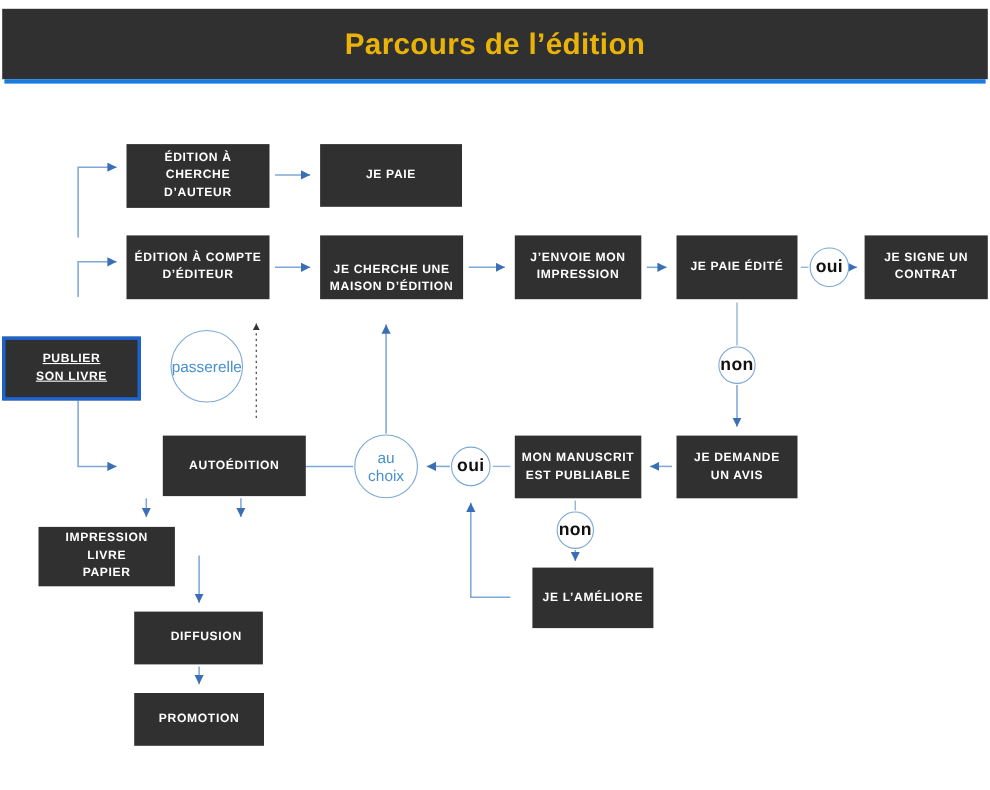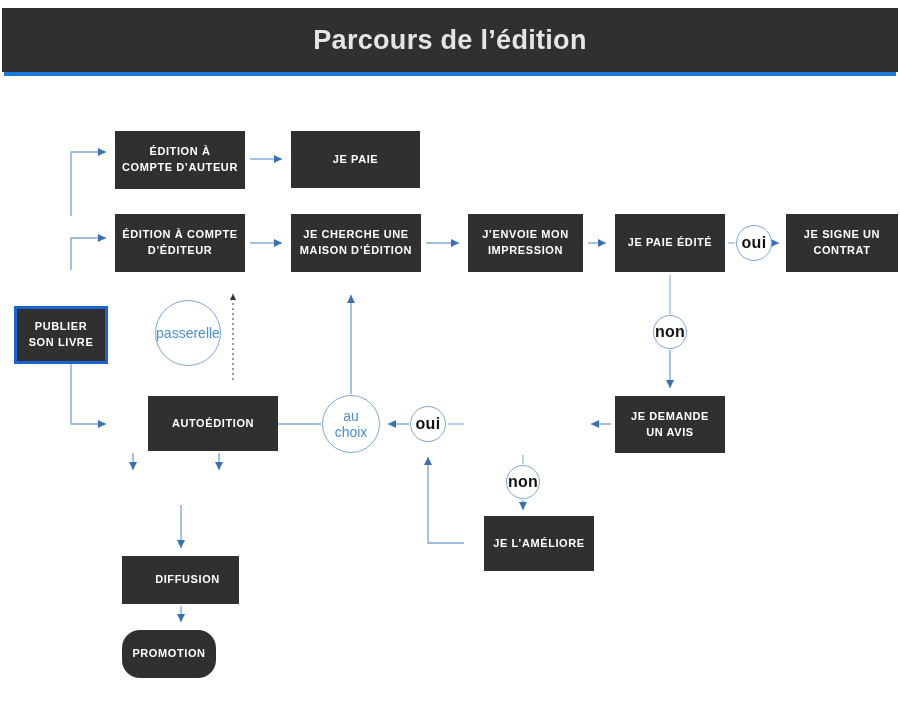--- a/index.html
+++ b/index.html
@@ -21,21 +21,21 @@
     left: 2px;
     top: 8px;
     width: 896px;
     height: 64px;
     background: #303030;
     display: flex;
     align-items: center;
     justify-content: center;
   }
   #header-title {
-    color: #e5e5e5;
+    color: #eab308;
     font-size: 27px;
     font-weight: bold;
     letter-spacing: 0.3px;
     white-space: nowrap;
   }
   #header-rule {
     position: absolute;
     left: 4px;
     top: 72px;
     width: 892px;
@@ -238,77 +238,85 @@
       <path class="conn" d="M181,606 L181,622" marker-end="url(#ah)"></path>
     </g>
 
     <g>
       <path class="conn-dotted" d="M233,380 L233,294" marker-end="url(#ahd)"></path>
     </g>
   </svg>
 
   <div class="node" style="left:115px;top:131px;width:130px;height:58px;">
     <span style="white-space:pre-line;">ÉDITION À
-COMPTE D’AUTEUR</span>
+CHERCHE D’AUTEUR</span>
   </div>
 
   <div class="node" style="left:115px;top:214px;width:130px;height:58px;">
     <span style="white-space:pre-line;">ÉDITION À COMPTE
 D’ÉDITEUR</span>
   </div>
 
   <div class="node" style="left:291px;top:131px;width:129px;height:57px;">
     <span style="white-space:pre-line;">JE PAIE</span>
   </div>
 
-  <div class="node" style="left:291px;top:214px;width:130px;height:58px;">
+  <div class="node" style="left:291px;top:214px;width:130px;height:58px;align-items:flex-end;">
     <span style="white-space:pre-line;">JE CHERCHE UNE
 MAISON D’ÉDITION</span>
   </div>
 
   <div class="node" style="left:468px;top:214px;width:115px;height:58px;">
     <span style="white-space:pre-line;">J’ENVOIE MON
 IMPRESSION</span>
   </div>
 
   <div class="node" style="left:615px;top:214px;width:110px;height:58px;">
     <span style="white-space:pre-line;">JE PAIE ÉDITÉ</span>
   </div>
 
   <div class="node" style="left:786px;top:214px;width:112px;height:58px;">
     <span style="white-space:pre-line;">JE SIGNE UN
 CONTRAT</span>
   </div>
 
-  <div class="node accent" style="left:14px;top:306px;width:94px;height:58px;">
+  <div class="node accent" style="left:2px;top:306px;width:126px;height:58px;text-decoration:underline;">
     <span style="white-space:pre-line;">PUBLIER
 SON LIVRE</span>
   </div>
 
   <div class="node" style="left:115px;top:396px;width:130px;height:55px;margin-left:33px;">
     <span style="white-space:pre-line;">AUTOÉDITION</span>
   </div>
 
+  <div class="node" style="left:468px;top:396px;width:115px;height:57px;">
+    <span style="white-space:pre-line;">MON MANUSCRIT
+EST PUBLIABLE</span>
+  </div>
 
   <div class="node" style="left:615px;top:396px;width:110px;height:57px;">
     <span style="white-space:pre-line;">JE DEMANDE
 UN AVIS</span>
   </div>
 
+  <div class="node" style="left:35px;top:479px;width:124px;height:54px;">
+    <span style="white-space:pre-line;">IMPRESSION LIVRE
+PAPIER</span>
+  </div>
 
 
   <div class="node" style="left:468px;top:516px;width:110px;height:55px;margin-left:16px;">
     <span style="white-space:pre-line;">JE L’AMÉLIORE</span>
   </div>
 
   <div class="node" style="left:122px;top:556px;width:117px;height:48px;padding-left:20px;">
     <span style="white-space:pre-line;">DIFFUSION</span>
   </div>
 
-  <div class="node" style="left:122px;top:630px;width:94px;height:48px;border-radius:18px;">
+  <div class="node" style="left:122px;top:630px;width:118px;height:48px;">
     <span style="white-space:pre-line;">PROMOTION</span>
   </div>
 
   <div class="circle label-oui" style="left:736px;top:225px;width:36px;height:36px;">
     <span>oui</span>
   </div>
 
   <div class="circle label-oui" style="left:653px;top:315px;width:34px;height:34px;">
     <span>non</span>
   </div>

